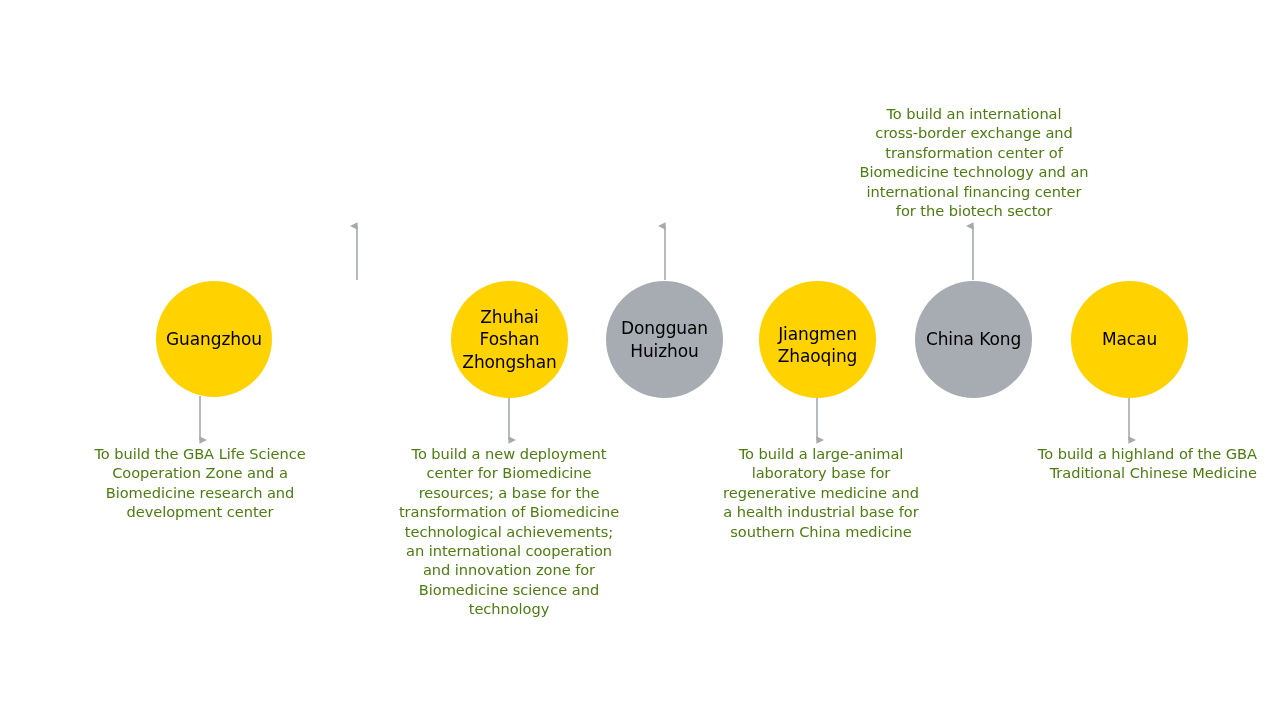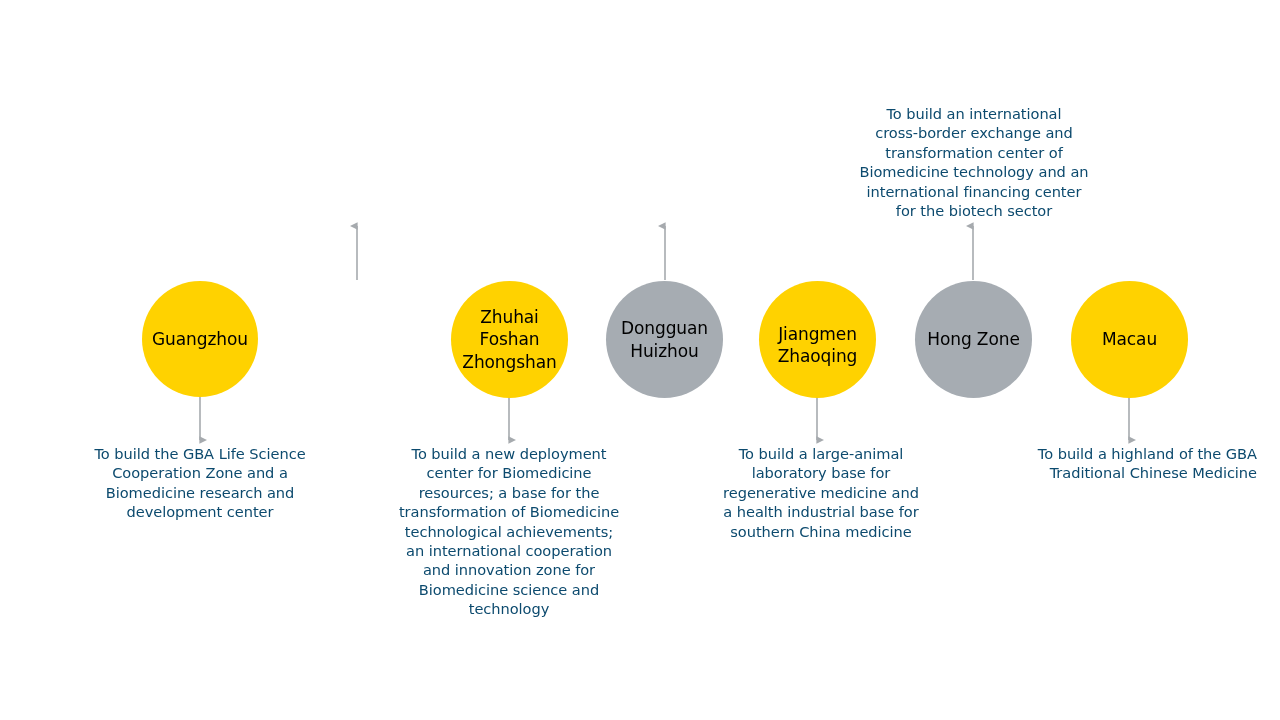--- a/index.html
+++ b/index.html
@@ -45,21 +45,21 @@
     top: 0;
     width: 1280px;
     height: 720px;
     pointer-events: none;
   }
 
   
   .caption {
     position: absolute;
     text-align: center;
-    color: #0c4a6e;
+    color: #4d7c0f;
     font-size: 14.6px;
     line-height: 1.33;
     letter-spacing: -0.05px;
     white-space: pre-line;
     box-sizing: border-box;
   }
   .caption.above { }
   .caption.below { }
 </style>
 </head>
@@ -85,21 +85,21 @@
 
     <line x1="665" y1="280" x2="665" y2="226" stroke="#A6AAAE" stroke-width="1.6" marker-end="url(#arrow-up)"></line>
 
     <line x1="817" y1="396" x2="817" y2="440" stroke="#A6AAAE" stroke-width="1.6" marker-end="url(#arrow-down)"></line>
 
     <line x1="973" y1="280" x2="973" y2="226" stroke="#A6AAAE" stroke-width="1.6" marker-end="url(#arrow-up)"></line>
 
     <line x1="1129" y1="396" x2="1129" y2="440" stroke="#A6AAAE" stroke-width="1.6" marker-end="url(#arrow-down)"></line>
   </svg>
 
-  <div class="node yellow" style="left:142px; top:281px; width:116px; height:116px;text-align:center;">
+  <div class="node yellow" style="left:156px; top:281px; width:116px; height:116px;text-align:center;">
     <span class="node-label" style="white-space: pre-line;">Guangzhou</span>
   </div>
 
 
   <div class="node yellow" style="left:451px; top:281px; width:117px; height:117px;">
     <span class="node-label" style="white-space: pre-line;">Zhuhai
 Foshan
 Zhongshan</span>
   </div>
 
@@ -107,21 +107,21 @@
     <span class="node-label" style="white-space: pre-line;">Dongguan
 Huizhou</span>
   </div>
 
   <div class="node yellow" style="left:759px; top:281px; width:117px; height:117px;">
     <span class="node-label" style="white-space: pre-line; margin-top: 11px;">Jiangmen
 Zhaoqing</span>
   </div>
 
   <div class="node gray" style="left:915px; top:281px; width:117px; height:117px;">
-    <span class="node-label" style="white-space: pre-line;">Hong Zone</span>
+    <span class="node-label" style="white-space: pre-line;">China Kong</span>
   </div>
 
   <div class="node yellow" style="left:1071px; top:281px; width:117px; height:117px;">
     <span class="node-label" style="white-space: pre-line;">Macau</span>
   </div>
 
   <div class="caption below" style="left:80px; top:444px; width:240px;">To build the GBA Life Science
 Cooperation Zone and a
 Biomedicine research and
 development center</div>

